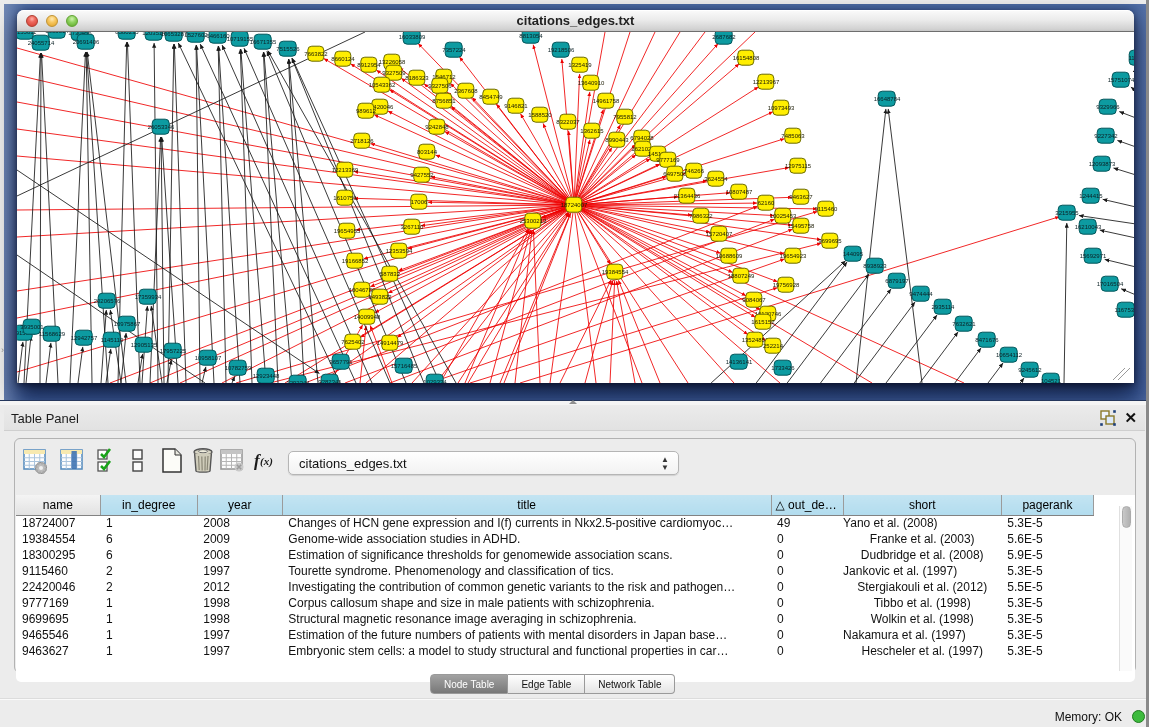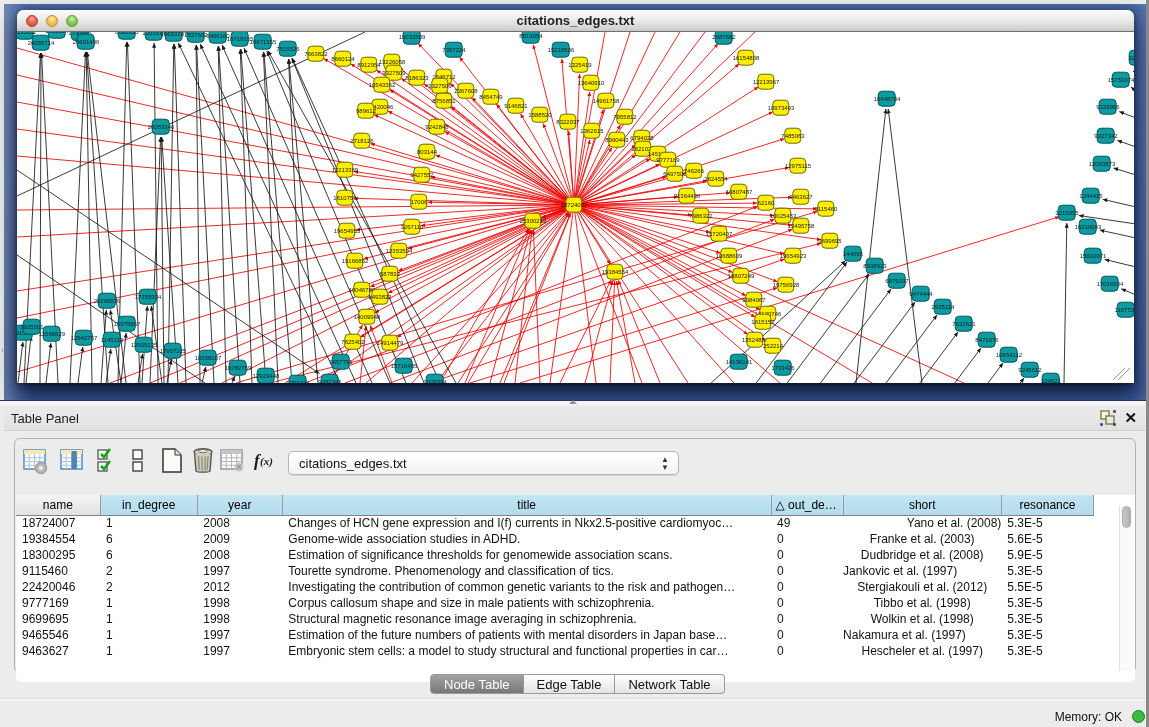--- a/index.html
+++ b/index.html
@@ -18,21 +18,21 @@
 .combo{position:absolute;left:273px;top:12px;width:391px;height:24px;border:1px solid #b5b5b5;border-radius:5px;background:linear-gradient(180deg,#ffffff,#f2f2f2);box-shadow:0 1px 1px rgba(0,0,0,.12)}
 .combo .txt{position:absolute;left:10px;top:4px;font-size:13px;color:#111}
 .combo .ar{position:absolute;right:9px;top:4px;font-size:8px;color:#333;line-height:8px;text-align:center}
 .tablewrap{position:absolute;left:1px;top:56px;width:1119px;height:187px;background:#fff;overflow:hidden;border-radius:0 0 5px 5px}
 table.dt{border-collapse:collapse;table-layout:fixed;font-size:12px;width:1078px}
 table.dt th{height:20px;font-weight:normal;font-size:12px;border-right:1px solid #9b9b9b;border-bottom:1px solid #828282;background:linear-gradient(180deg,#c3e4f2,#b2dcee);padding:0}
 table.dt th.gray{background:linear-gradient(180deg,#f4f4f4,#e2e2e2)}
 table.dt td{height:16px;padding:0 0 0 6px;white-space:nowrap;overflow:hidden;color:#111}
 .vsb{position:absolute;right:3px;top:67px;width:13px;height:165px;background:#fafafa;border-left:1px solid #e0e0e0}
 .vsb .th{position:absolute;left:1.5px;top:0px;width:9px;height:22px;border-radius:5px;background:linear-gradient(90deg,#c8c8c8,#b0b0b0);border:1px solid #ababab}
-.tabs{position:absolute;left:430px;top:243px;height:24px;display:flex;font-size:13px}
+.tabs{position:absolute;left:430px;top:243px;height:24px;display:flex;font-size:10px}
 .tabs .seg{height:20px;line-height:19px;padding:0 13px;border:1px solid #9a9a9a;border-left:none;background:linear-gradient(180deg,#ffffff,#e4e4e4);color:#111}
 .tabs .seg.first{border-left:1px solid #9a9a9a;border-radius:4px 0 0 4px}
 .tabs .seg.last{border-radius:0 4px 4px 0}
 .tabs .seg.sel{background:linear-gradient(180deg,#a2a2a2,#787878);color:#fff}
 .status{position:absolute;left:12px;top:268px;width:1146px;height:28px}
 .status .m{position:absolute;right:36px;top:11px;font-size:12px;color:#111}
 .status .dot{position:absolute;right:13px;top:11px;width:13px;height:13px;border-radius:50%;background:#3dbb3d;border:1.5px solid #1f7a1f}
 .rstrip{position:absolute;right:0;top:0;width:3px;height:727px;background:#898989}
 .fico{position:absolute;right:28px;top:5px;width:17px;height:17px}
 .xico{position:absolute;right:8px;top:4px;font-size:15px;font-weight:bold;color:#111}
@@ -924,29 +924,29 @@
             <col style="width:92px">
           </colgroup>
           <tbody>
             <tr>
               <th class="gray">name</th>
               <th>in_degree</th>
               <th>year</th>
               <th>title</th>
               <th style="text-align:left;padding-left:4px">△ out_de…</th>
               <th>short</th>
-              <th>resonance</th>
+              <th>pagerank</th>
             </tr>
             <tr>
               <td>18724007</td>
               <td>1</td>
               <td>2008</td>
               <td>Changes of HCN gene expression and I(f) currents in Nkx2.5-positive cardiomyoc…</td>
               <td>49</td>
-              <td style="text-align:right;padding:0">Yano et al. (2008)</td>
+              <td style="text-align:left;padding:0">Yano et al. (2008)</td>
               <td>5.3E-5</td>
             </tr>
             <tr>
               <td>19384554</td>
               <td>6</td>
               <td>2009</td>
               <td>Genome-wide association studies in ADHD.</td>
               <td>0</td>
               <td style="text-align:center;padding:0">Franke et al. (2003)</td>
               <td>5.6E-5</td>

